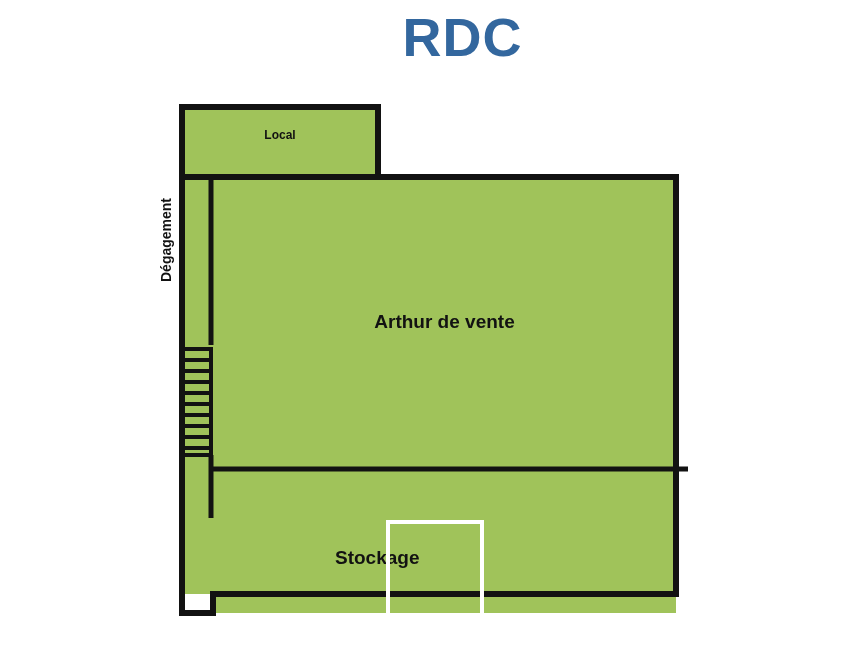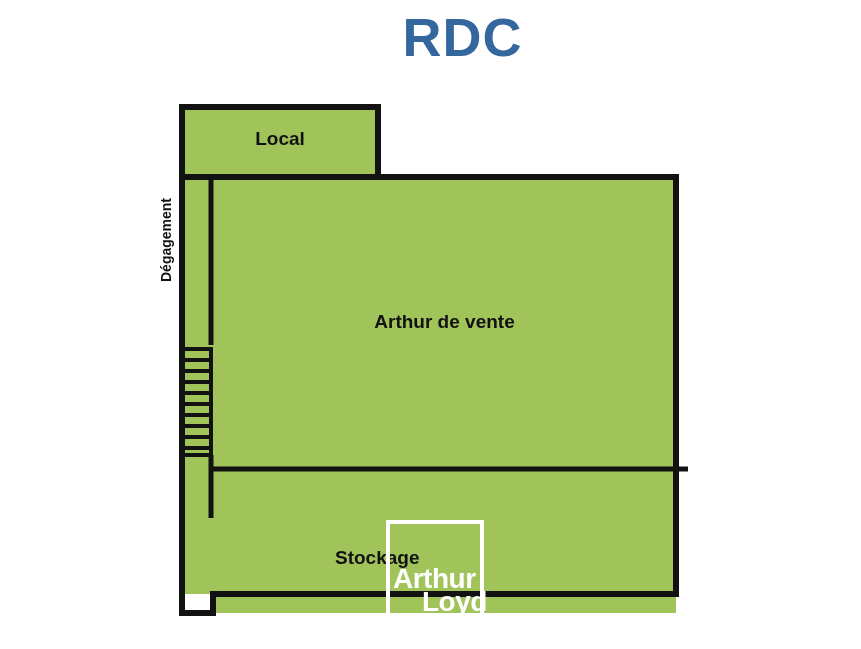--- a/index.html
+++ b/index.html
@@ -45,21 +45,21 @@
     font-family: "Liberation Sans", sans-serif;
     font-weight: bold;
     color: #121212;
     white-space: nowrap;
   }
   #label-local {
     left: 182px;
     top: 128px;
     width: 196px;
     text-align: center;
-    font-size: 19px;
+    font-size: 12px;
   }
   #label-surface-de-vente {
     left: 213px;
     top: 311px;
     width: 463px;
     text-align: center;
     font-size: 19px;
   }
   #label-stockage {
     left: 335px;
@@ -172,18 +172,14 @@
 
   <div class="room-label" id="label-local">Local</div>
 
   <div class="room-label" id="label-degagement">Dégagement</div>
 
   <div class="room-label" id="label-surface-de-vente">Arthur de vente</div>
 
   <div class="room-label" id="label-stockage">Stockage</div>
 
   <div id="watermark"></div>
-  <div id="watermark-brand">
-    <div class="brand-line" id="brand-arthur">Arthur</div>
-    <div class="brand-line" id="brand-loyd">Loyd</div>
-  </div>
 
 </div>
 
 </body></html>

